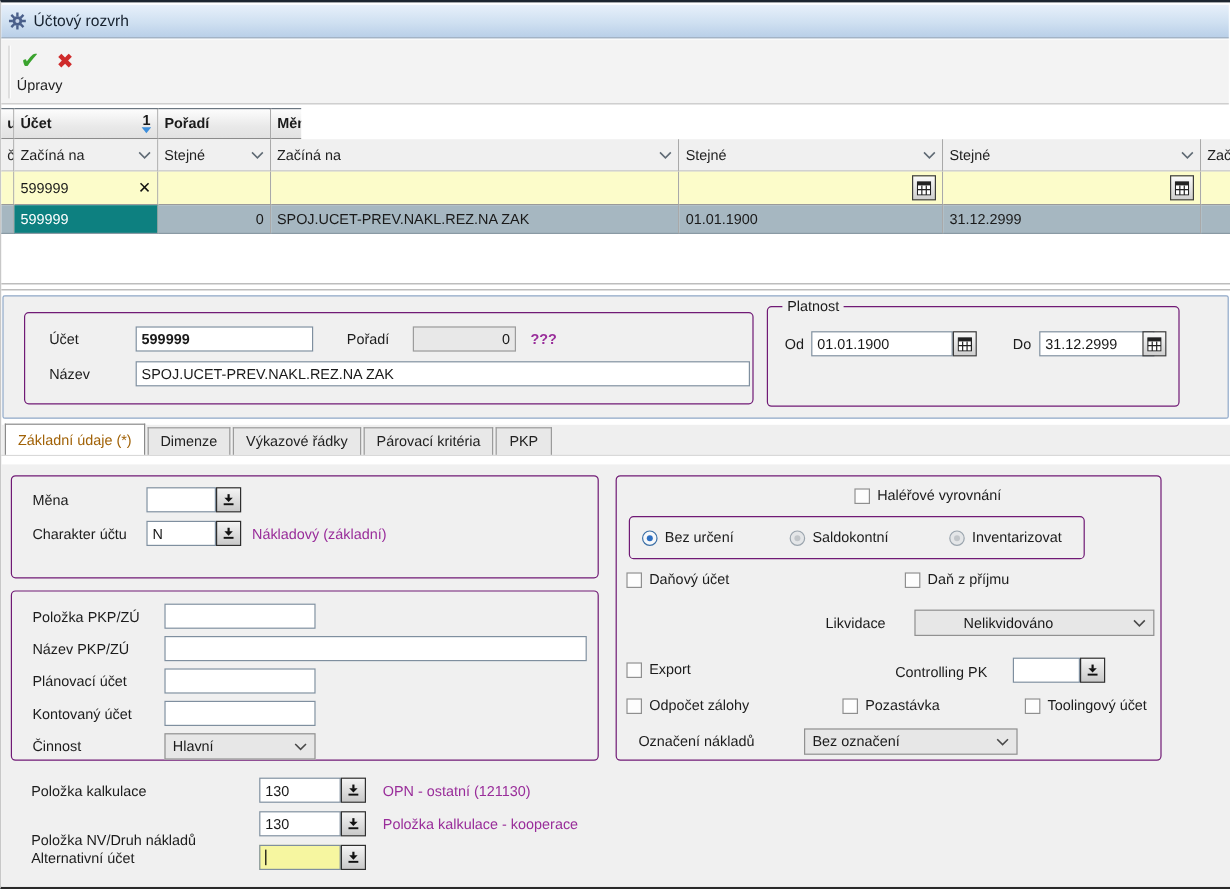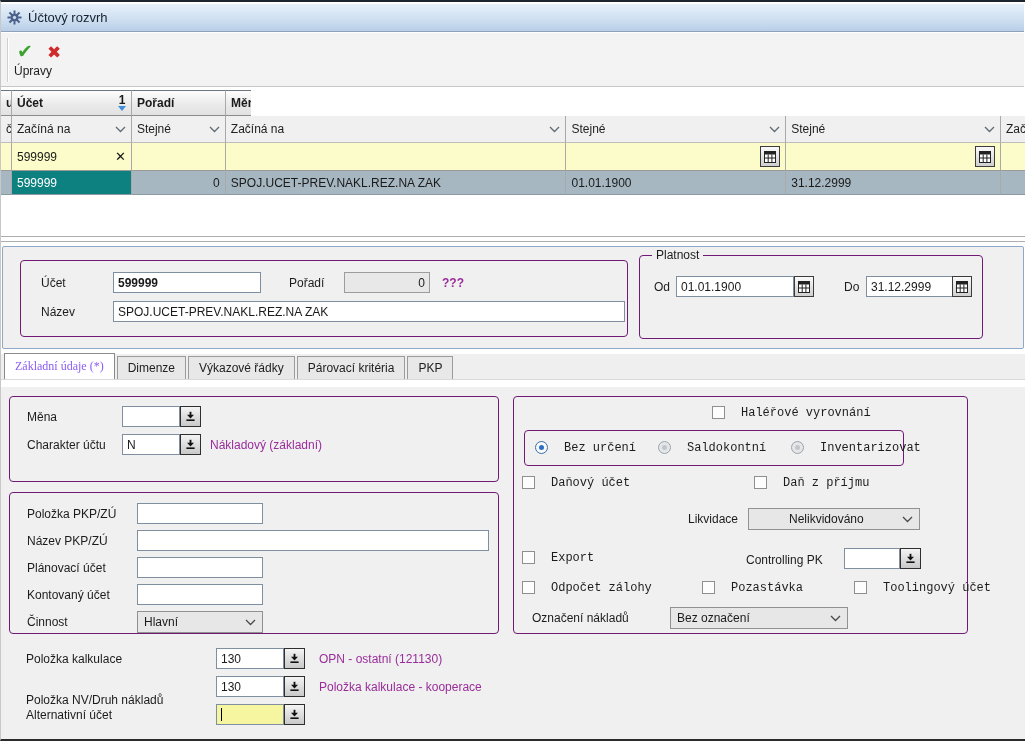--- a/index.html
+++ b/index.html
@@ -59,27 +59,27 @@
   .inp.yellow { background:#f6f6a0; }
   .caret { width:1px; height:13px; background:#000; }
   .magic { color:#992d9a; white-space:nowrap; }
   .magic.b { font-weight:bold; }
 
   .pickbtn { width:21px; height:21px; background:linear-gradient(#f4f4f4,#c9c9c9); border:1px solid #2f2f2f; display:flex; align-items:center; justify-content:center; }
 
   
   .tabstrip { left:0; top:352px; width:1025px; height:26px; background:#efefef; display:flex; align-items:flex-end; padding-left:3px; border-bottom:1px solid #d9d9d9; }
   .tab { height:23px; display:flex; align-items:center; padding:0 10px; border:1px solid #9b9b9b; border-bottom:none; background:#e8e8e8; margin-right:2px; color:#222; }
-  .tab.active { height:26px; background:#ffffff; color:#8b5cf6; border-color:#8a8a8a;font-family:Liberation Serif, serif; }
+  .tab.active { height:26px; background:#ffffff; color:#a16207; border-color:#8a8a8a; }
 
   
   .content { left:0; top:385px; width:1025px; height:354px; background:#f0f0f0; }
   .combo { background:#e7e7e7; border:1px solid #919191; height:22px; display:flex; align-items:center; padding:0 6px; justify-content:space-between; overflow:hidden; white-space:nowrap; }
   .cb { width:13px; height:13px; background:#fdfdfd; border:1px solid #8f8f8f; flex:0 0 auto; }
-  .cbrow { display:flex; align-items:flex-start; gap:16px; position:absolute;font-family:Liberation Mono, monospace; }
+  .cbrow { display:flex; align-items:flex-end; gap:6px; position:absolute; }
   .radio { width:13px; height:13px; border-radius:50%; border:1px solid #7d90a5; background:#f6f8fa; position:relative; flex:0 0 auto; }
   .radio.sel { border-color:#3a6ea5; }
   .radio.sel::after { content:""; position:absolute; left:3px; top:3px; width:5px; height:5px; border-radius:50%; background:#2d6fc2; }
   .radio.dis { background:#e4e6e8; border-color:#9aa4ad; }
   .radio.dis::after { content:""; position:absolute; left:3px; top:3px; width:5px; height:5px; border-radius:50%; background:#c2c6ca; }
 </style>
 </head>
 <body>
 
 <div class="abs titlebar">
@@ -314,21 +314,21 @@
     </div>
     <div class="cbrow" style="left:8px; top:79px;">
       <span class="cb"></span>
       <span class="lbl">Daňový účet</span>
     </div>
     <div class="cbrow" style="left:240px; top:79px;">
       <span class="cb"></span>
       <span class="lbl">Daň z příjmu</span>
     </div>
     <span class="abs lbl" style="left:174px; top:115px;">Likvidace</span>
-    <div class="abs combo" style="left:234px; top:111px; width:172px;padding-left:40px;">
+    <div class="abs combo" style="left:248px; top:111px; width:200px;padding-left:40px;">
       <span>Nelikvidováno</span>
       <svg width="11" height="7">
           <polyline points="1,1 5.5,5.5 10,1" stroke="#4a4a4a" stroke-width="1.3" fill="none"></polyline>
         </svg>
     </div>
     <div class="cbrow" style="left:8px; top:154px;">
       <span class="cb"></span>
       <span class="lbl">Export</span>
     </div>
     <span class="abs lbl" style="left:232px; top:156px;">Controlling PK</span>

